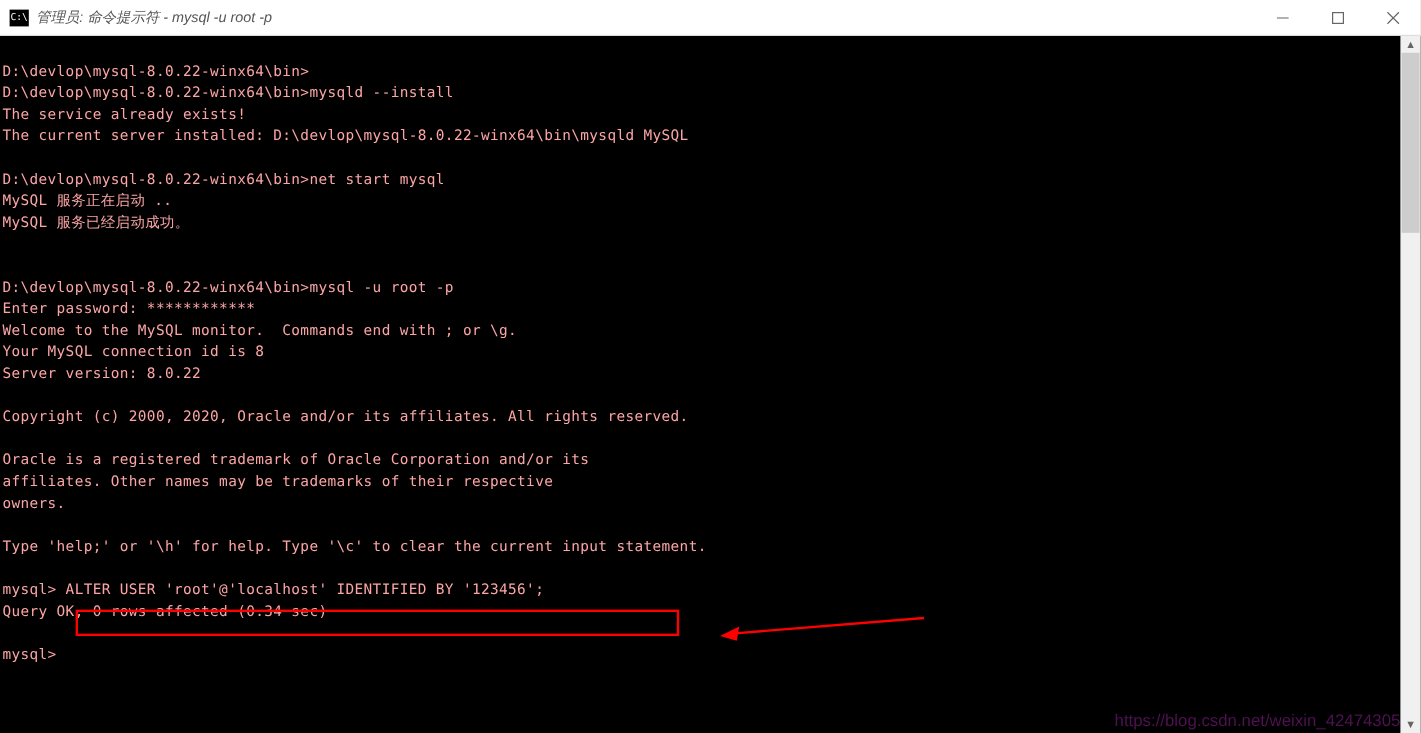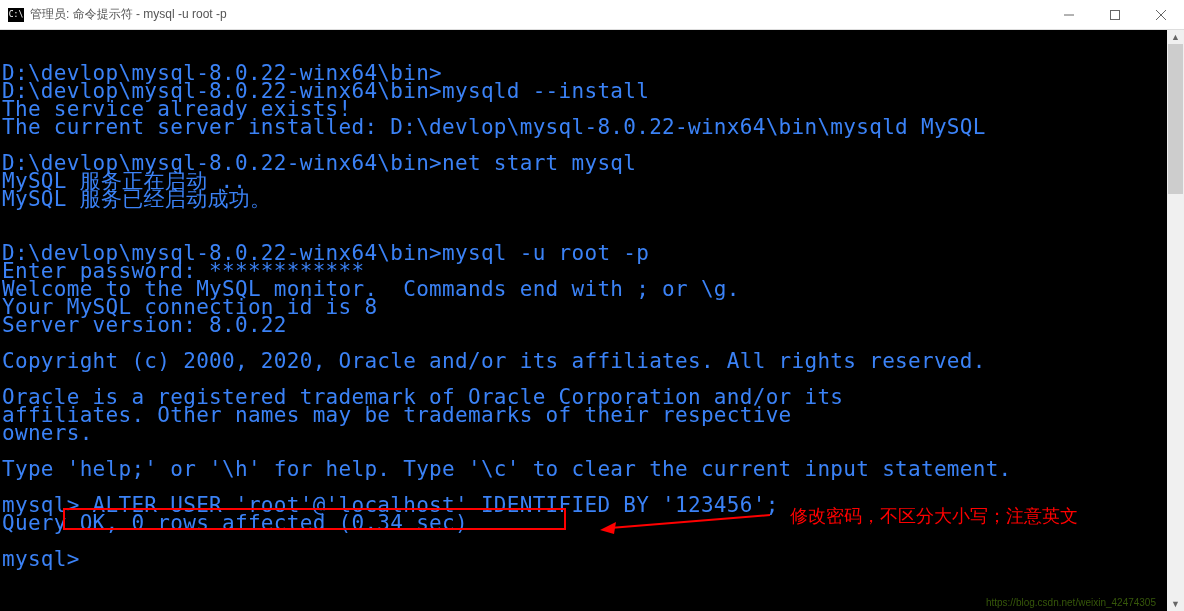--- a/index.html
+++ b/index.html
@@ -29,42 +29,43 @@
       display: flex;
       align-items: center;
       justify-content: center;
       margin-right: 6px;
       font-family: monospace;
     }
     .titlebar-text {
       font-size: 12px;
       color: #555;
       flex: 1;
+      font-style: italic;
     }
     .win-controls {
       display: flex;
       height: 100%;
     }
     .win-btn {
       width: 46px;
       height: 100%;
       display: flex;
       align-items: center;
       justify-content: center;
       color: #666;
       font-size: 12px;
     }
     .win-btn svg { width: 10px; height: 10px; }
     .terminal {
       background: #000;
-      color: #3b82f6;
+      color: #fca5a5;
       font-family: "NSimSun", "SimSun", Consolas, monospace;
-      font-size: 21px;
+      font-size: 12px;
       line-height: 18px;
-      padding: 16px 0 4px 2px;
+      padding: 2px 0 4px 2px;
       height: calc(100% - 30px);
       position: relative;
       white-space: pre;
       overflow: hidden;
       letter-spacing: 0.3px;
     }
     .scrollbar {
       position: absolute;
       right: 0;
       top: 30px;
@@ -103,24 +104,24 @@
       font-size: 18px;
       font-family: "Microsoft YaHei", sans-serif;
       line-height: 22px;
     }
     .arrow-svg {
       position: absolute;
       pointer-events: none;
     }
     .watermark {
       position: absolute;
-      right: 28px;
+      right: 17px;
       bottom: 3px;
-      color: #4d7c0f;
-      font-size: 10px;
+      color: #701a75;
+      font-size: 14px;
       font-family: sans-serif;
       opacity: 0.7;
     }
   </style>
 </head>
 <body>
 
 <div class="titlebar">
   <div class="titlebar-icon">C:\</div>
   <div class="titlebar-text">管理员: 命令提示符 - mysql  -u root -p</div>
@@ -181,16 +182,15 @@
 </div>
 
 <div class="highlight-box" style="left:63px; top:508px; width:503px; height:22px;"></div>
 
 <svg class="arrow-svg" style="left:600px; top:510px; width:180px; height:25px;">
   <line x1="170" y1="5" x2="10" y2="18" stroke="#ff0000" stroke-width="2"></line>
   <polygon points="0,20 16,12 14,24" fill="#ff0000"></polygon>
 </svg>
 
 <div class="annotation" style="left:790px; top:505px;">
-  <div>修改密码，不区分大小写；注意英文</div>
 </div>
 
 <div class="watermark">https://blog.csdn.net/weixin_42474305</div>
 
 </body></html>

